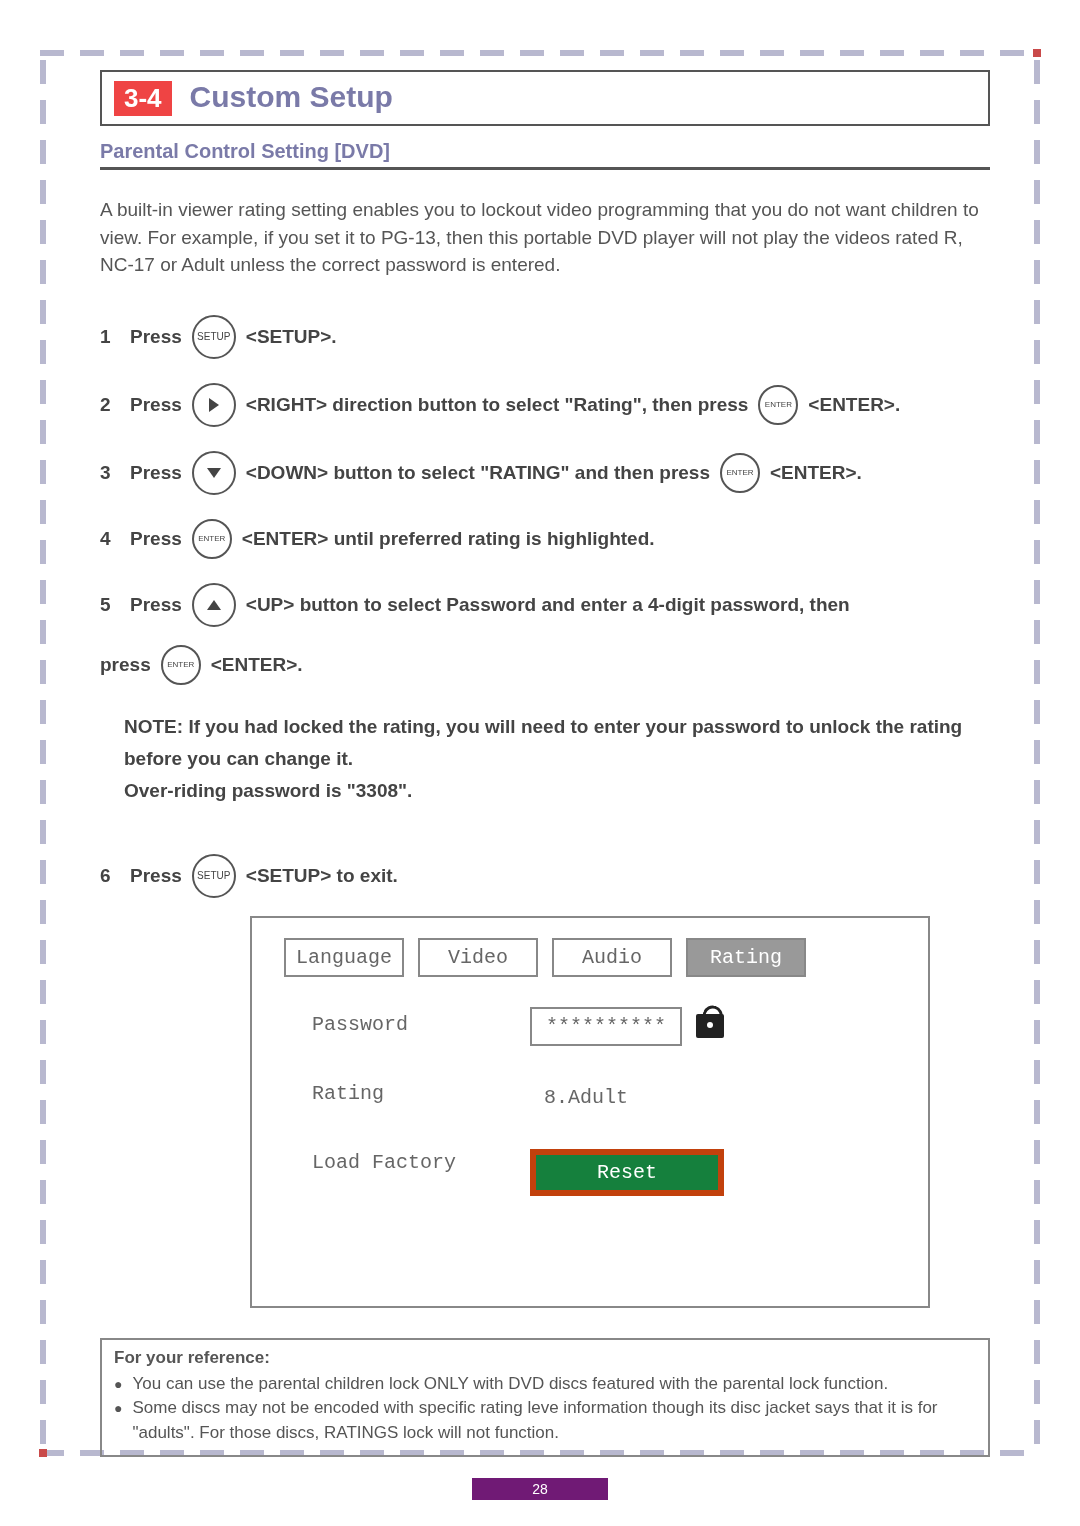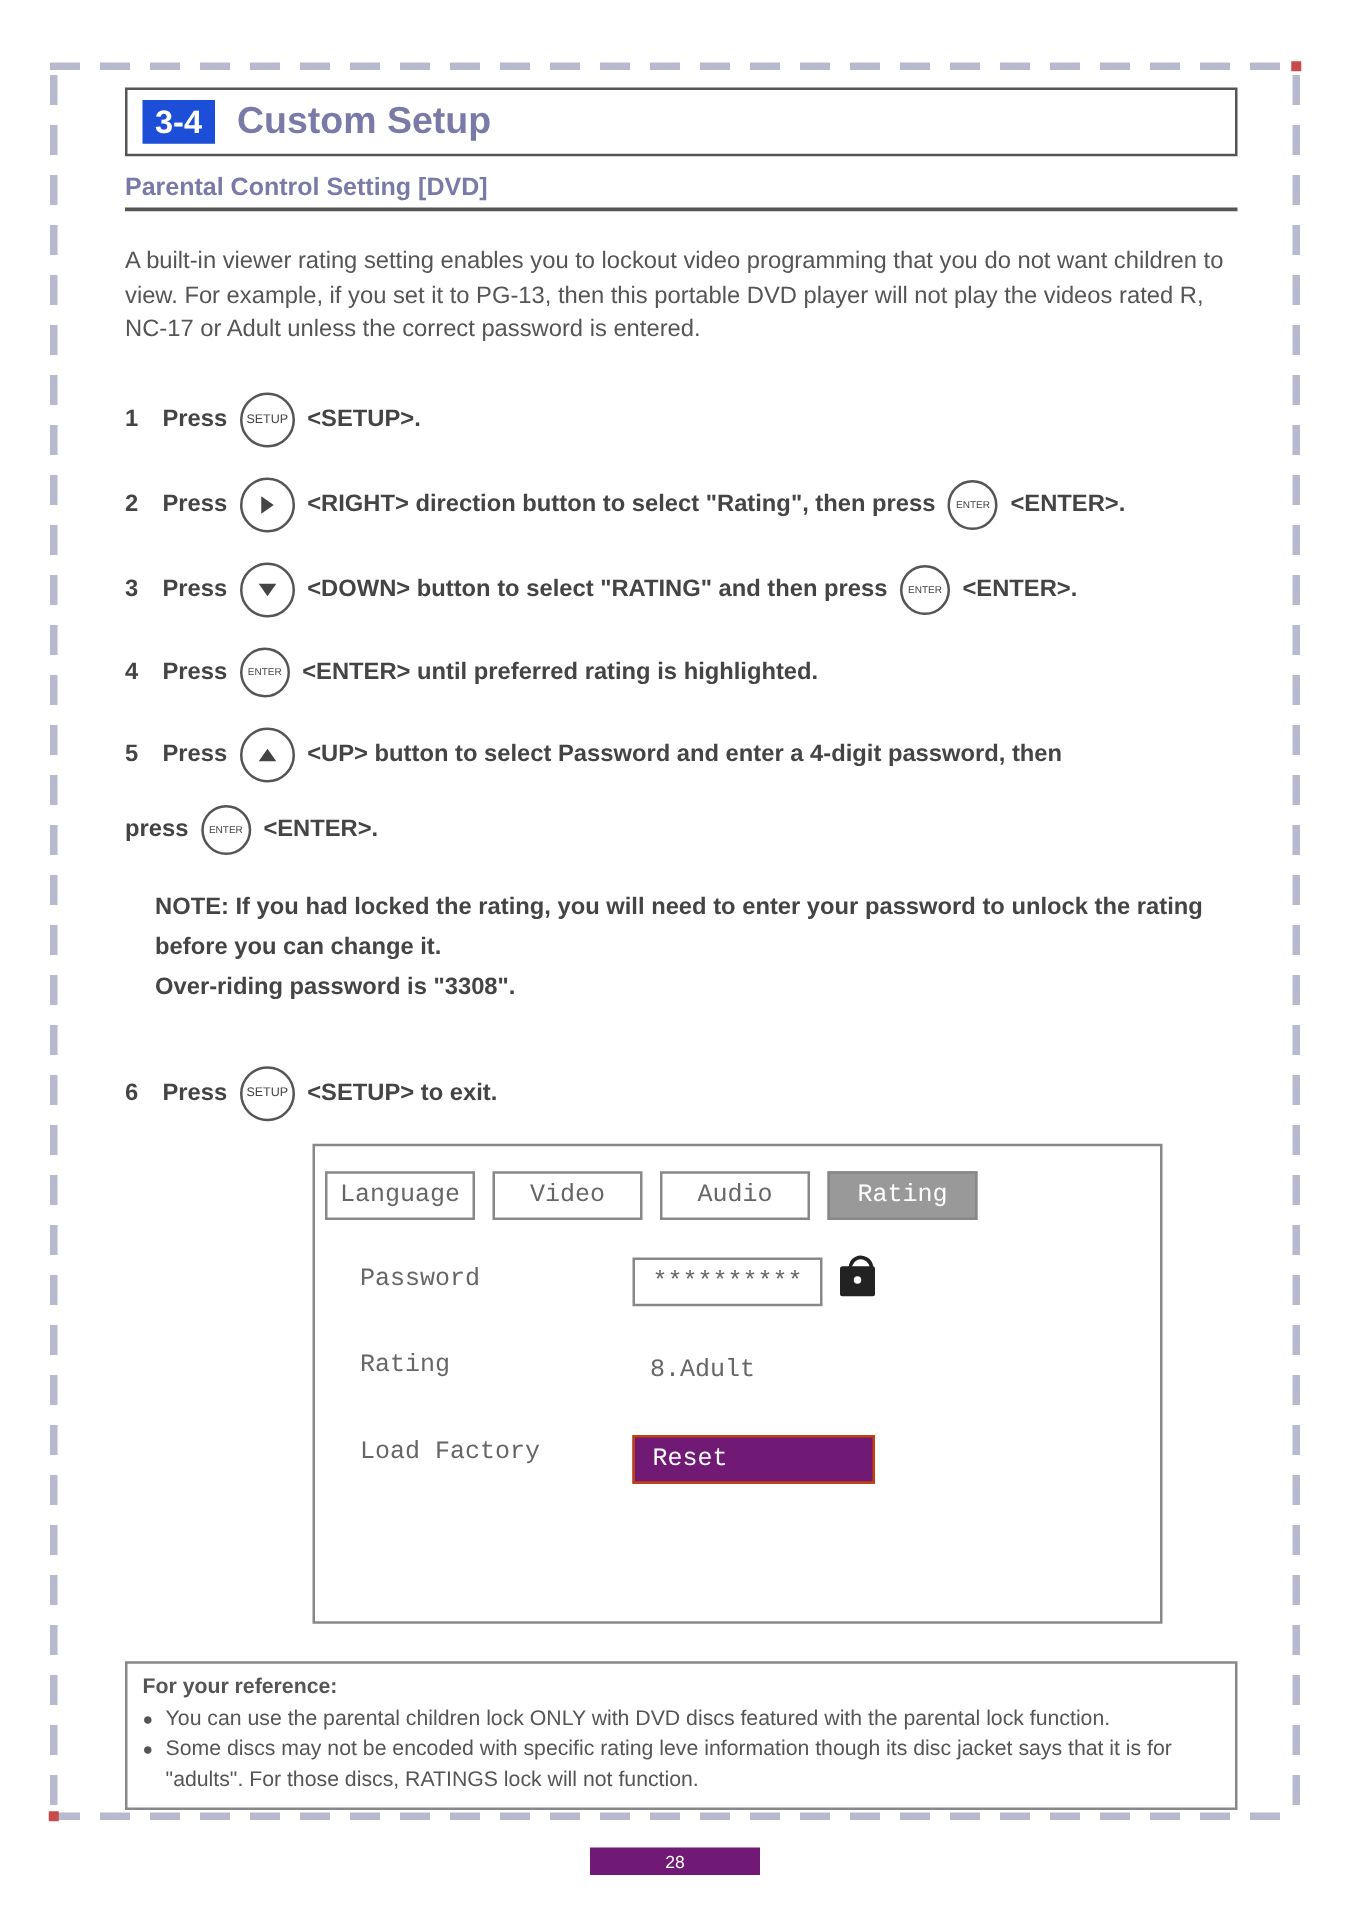--- a/index.html
+++ b/index.html
@@ -52,21 +52,21 @@
     padding: 8px 12px;
     margin-bottom: 8px;
   }
   .title-row {
     display: flex;
     align-items: baseline;
     gap: 18px;
     color: #7a7aa8;
   }
   .title-badge {
-    background: #1d4ed8;
+    background: #ef4444;
     color: #fff;
     font-weight: bold;
     font-size: 26px;
     padding: 2px 10px;
   }
   .title-text {
     font-weight: bold;
     font-size: 30px;
   }
   .subtitle-bar {
@@ -139,21 +139,21 @@
     margin: 26px 0 46px 24px;
     font-weight: bold;
     font-size: 19px;
     line-height: 1.7;
     color: #444;
   }
 
   .osd {
     margin: 18px 60px 30px 150px;
     border: 2px solid #888;
-    padding: 20px 20px 110px 8px;
+    padding: 20px 20px 110px 32px;
     font-family: "Courier New", monospace;
     color: #666;
   }
   .osd-tabs {
     display: flex;
     gap: 14px;
     margin-bottom: 30px;
   }
   .osd-tab {
     border: 2px solid #888;
@@ -167,21 +167,21 @@
     color: #fff;
   }
   .osd-body {
     display: flex;
     gap: 60px;
     padding-left: 14px;
   }
   .osd-col { display: flex; flex-direction: column; gap: 34px; font-size: 20px; }
   .osd-col .item { padding: 6px 14px; }
   .osd-col .item.box { border: 2px solid #888; min-width: 150px; text-align:center;}
-  .osd-col .item.sel { background:#701a75; color:#fff; border:2px solid #c2410c; }
+  .osd-col .item.sel { background:#15803d; color:#fff; border:6px solid #c2410c; text-align:center;}
   .lock-icon-cell { display:flex; align-items:center; }
   .lock-icon {
     width: 28px; height: 24px;
     background: #222;
     position: relative;
     border-radius: 2px;
   }
   .lock-icon::before {
     content:"";
     position:absolute;

